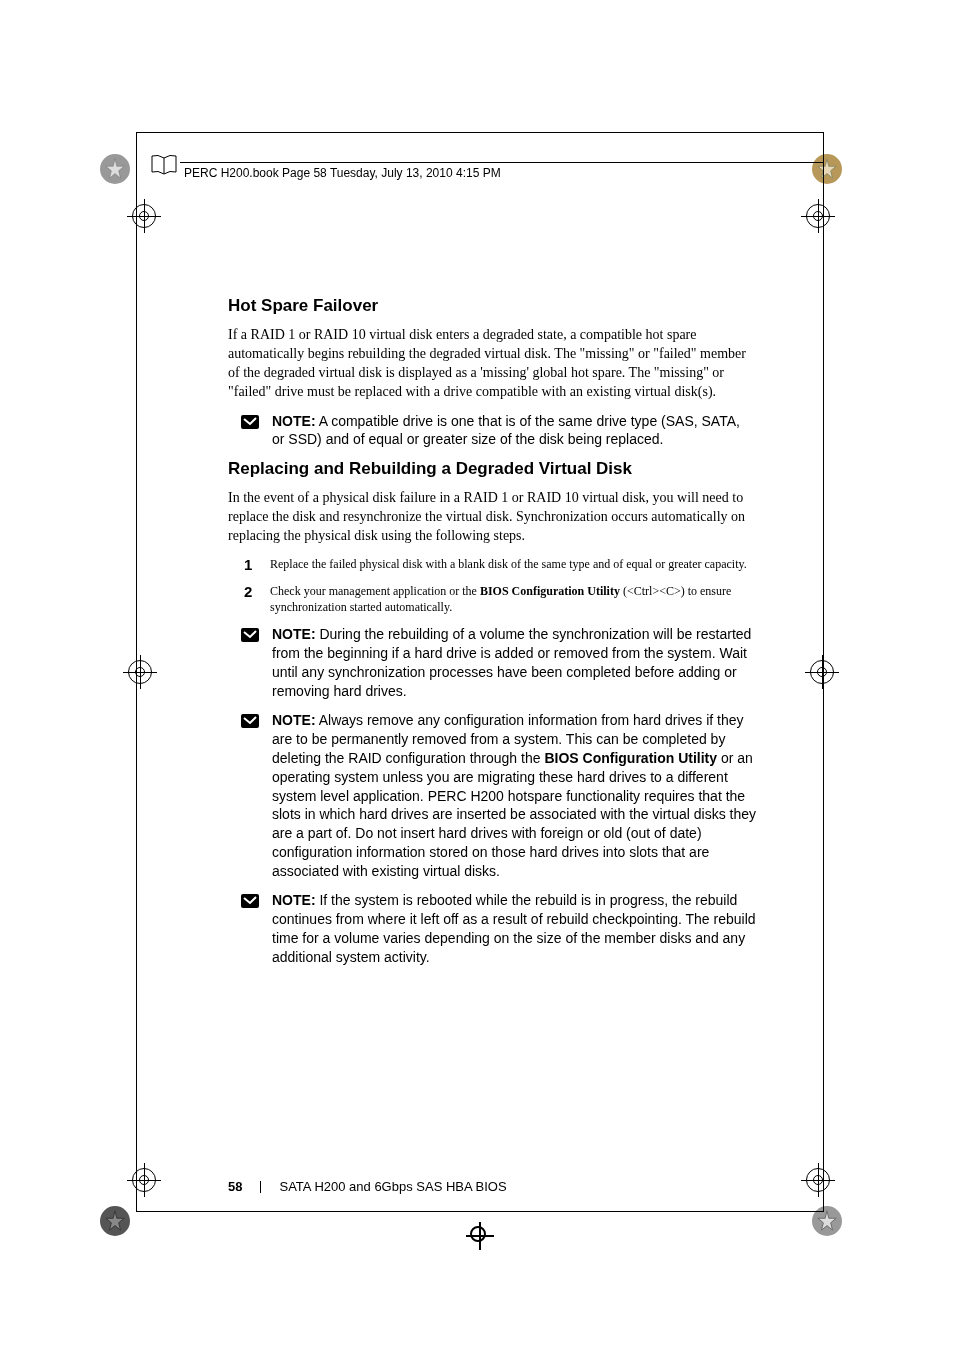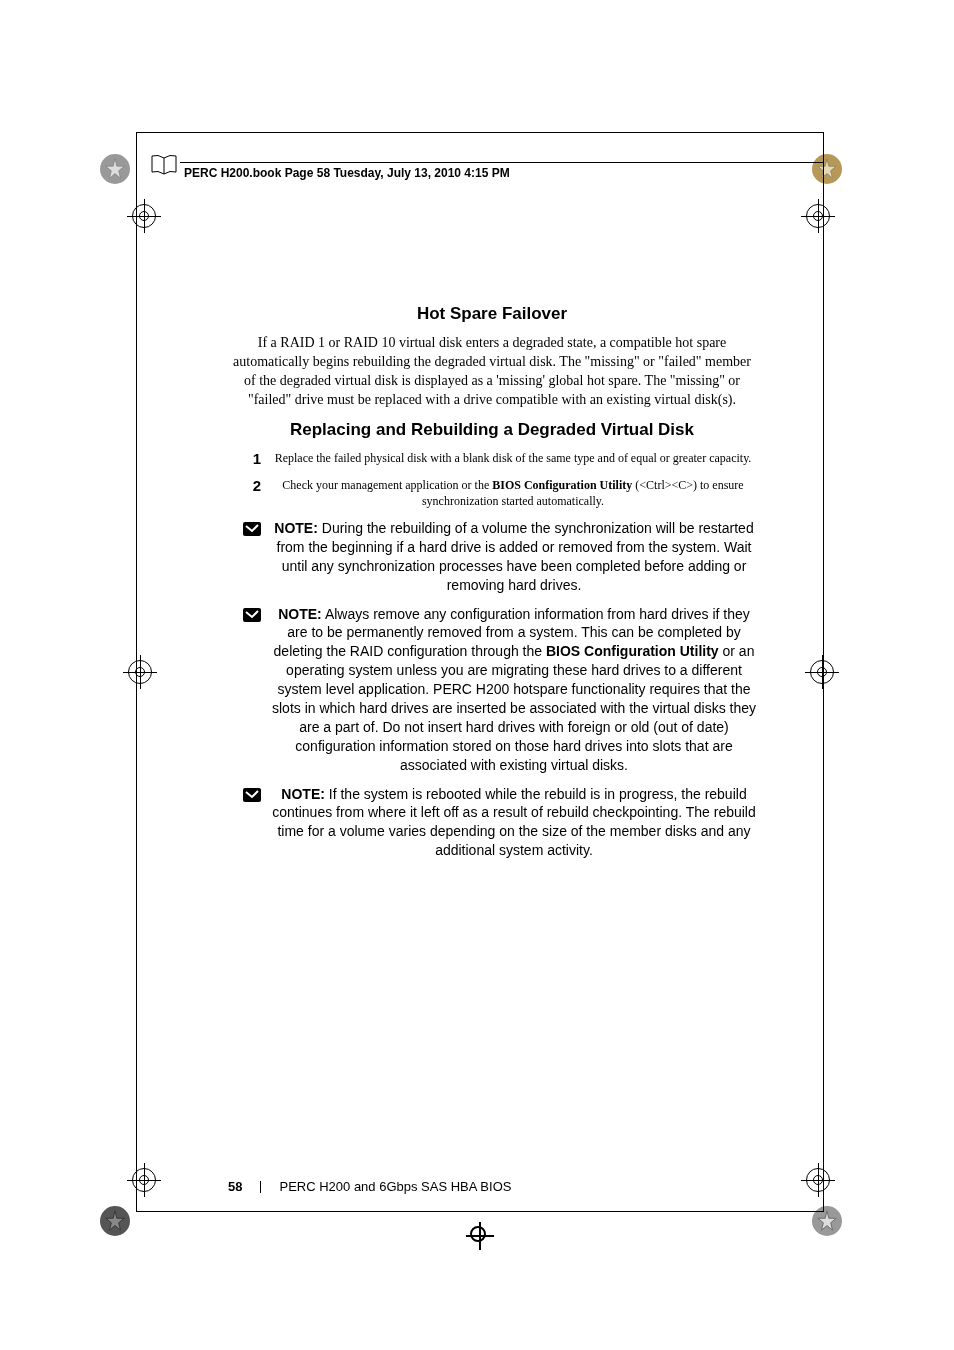--- a/index.html
+++ b/index.html
@@ -73,32 +73,30 @@
     position: absolute;
     left: 180px; right: 130px; top: 162px;
     height: 1px; background: #000;
   }
   .header-text {
     position: absolute;
     left: 184px; top: 166px;
     font-family: Arial, Helvetica, sans-serif;
     font-size: 12px;
     color: #000;
-    font-weight: bold;
   }
   .book-icon {
     position: absolute;
     left: 150px; top: 154px;
     width: 28px; height: 22px;
   }
   .content {
     position: absolute;
-    left: 228px; top: 304px;
+    left: 228px; top: 296px;
     width: 528px;
-    text-align: center;
   }
   .heading {
     font-family: Arial, Helvetica, sans-serif;
     font-weight: bold;
     font-size: 17px;
     margin-bottom: 10px;
   }
   .body-text {
     font-size: 14px;
     line-height: 1.35;
@@ -209,22 +207,32 @@
     </svg>
 </div>
 
 <div class="header-text">PERC H200.book  Page 58  Tuesday, July 13, 2010  4:15 PM</div>
 
 <div class="content">
 
   <div class="heading">Hot Spare Failover</div>
   <div class="body-text">If a RAID 1 or RAID 10 virtual disk enters a degraded state, a compatible hot spare automatically begins rebuilding the degraded virtual disk. The "missing" or "failed" member of the degraded virtual disk is displayed as a 'missing' global hot spare. The "missing" or "failed" drive must be replaced with a drive compatible with an existing virtual disk(s).</div>
 
+  <div class="note-block">
+    <div class="note-icon">
+      <svg viewBox="0 0 20 16">
+          <rect x="1" y="1" width="18" height="14" rx="2" fill="#000"></rect>
+          <path d="M4,5 L10,10 L16,4" stroke="#fff" stroke-width="2" fill="none"></path>
+        </svg>
+    </div>
+    <div class="note-text"><b>NOTE:</b><span> A compatible drive is one that is of the same drive type (SAS, SATA, or SSD) and of equal or greater size of the disk being replaced.</span></div>
+  </div>
 
   <div class="heading" style="">Replacing and Rebuilding a Degraded Virtual Disk</div>
+  <div class="body-text">In the event of a physical disk failure in a RAID 1 or RAID 10 virtual disk, you will need to replace the disk and resynchronize the virtual disk. Synchronization occurs automatically on replacing the physical disk using the following steps.</div>
 
   <div class="ol-item">
     <div class="ol-num">1</div>
     <div class="ol-text">Replace the failed physical disk with a blank disk of the same type and of equal or greater capacity.</div>
   </div>
   <div class="ol-item">
     <div class="ol-num">2</div>
     <div class="ol-text"><span>Check your management application or the </span><span class="bold-serif">BIOS Configuration Utility</span><span> (&lt;Ctrl&gt;&lt;C&gt;) to ensure synchronization started automatically.</span></div>
   </div>
 
@@ -256,14 +264,14 @@
         </svg>
     </div>
     <div class="note-text"><b>NOTE:</b><span> If the system is rebooted while the rebuild is in progress, the rebuild continues from where it left off as a result of rebuild checkpointing. The rebuild time for a volume varies depending on the size of the member disks and any additional system activity.</span></div>
   </div>
 
 </div>
 
 <div class="footer">
   <span class="pn">58</span>
   <span class="sep"></span>
-  <span>PERC H200 and 6Gbps SAS HBA BIOS</span>
+  <span>SATA H200 and 6Gbps SAS HBA BIOS</span>
 </div>
 
 </body></html>

